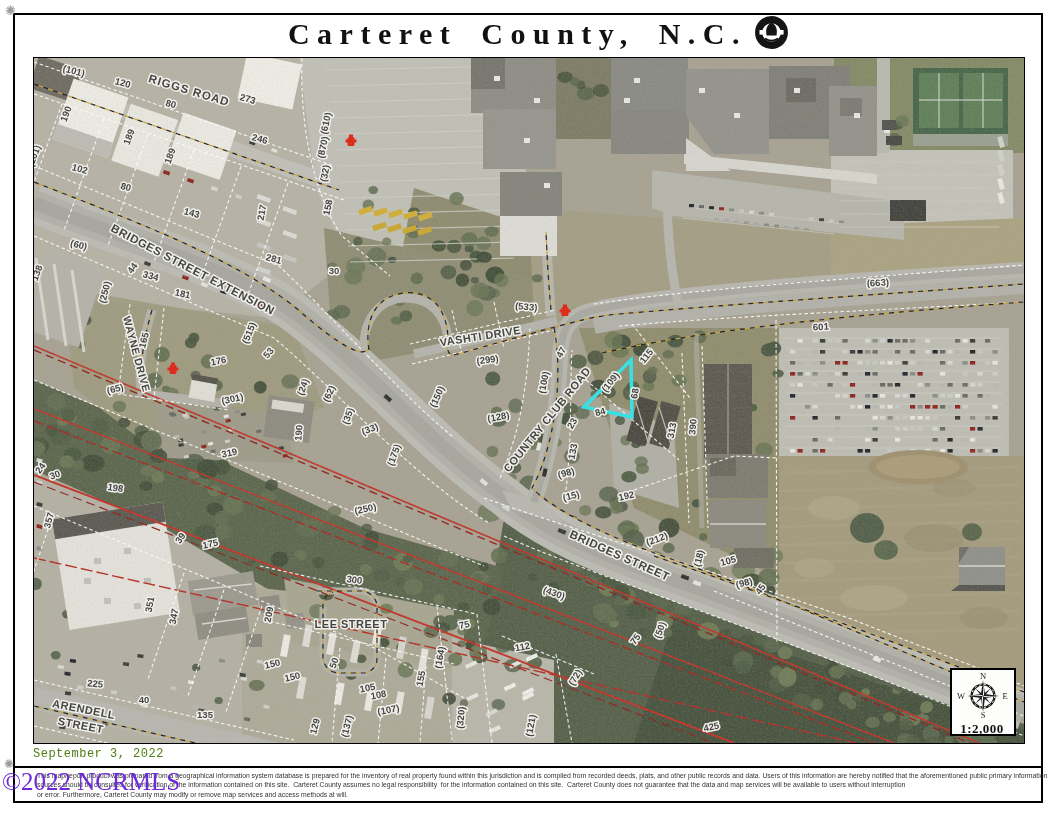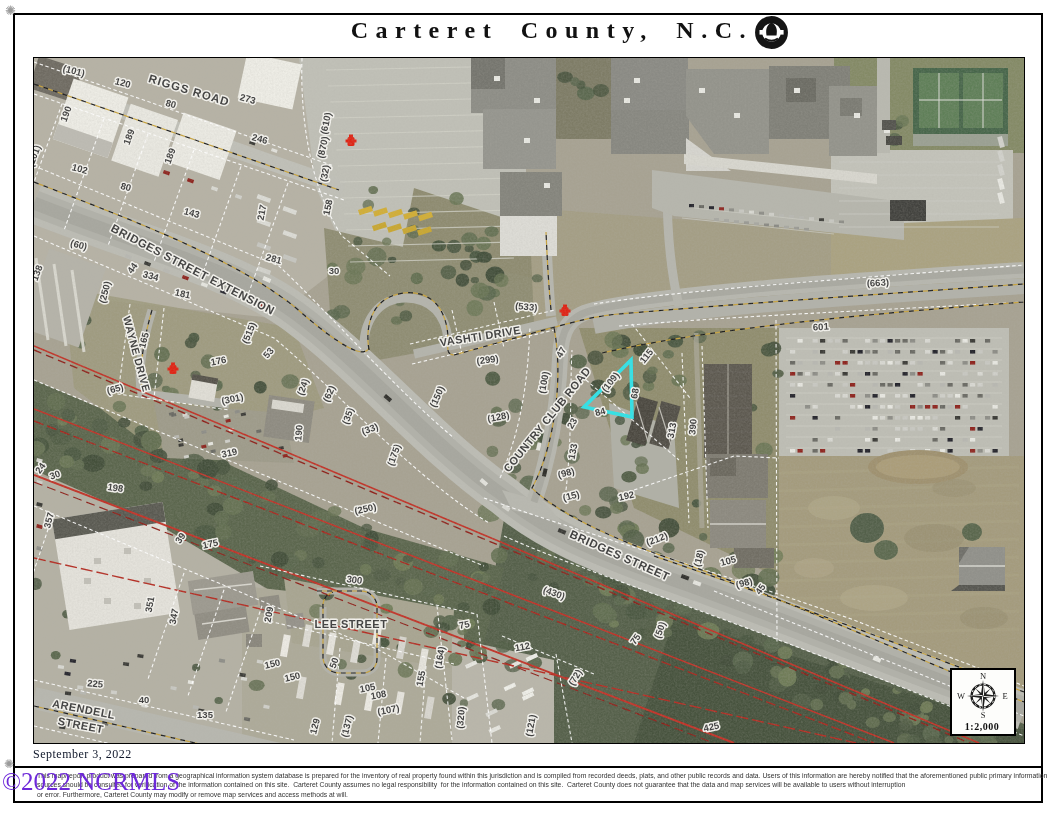--- a/index.html
+++ b/index.html
@@ -7,21 +7,21 @@
 </style>
 </head>
 <body>
 
 <div class="abs" style="left:13px;top:13px;width:1026px;height:786px;border:2px solid #000;"></div>
 
 <div class="abs" style="left:5px;top:3px;color:#9a9a9a;font-size:13px;">✺</div>
 
 <div class="abs" style="left:4px;top:757px;color:#9a9a9a;font-size:12px;">✺</div>
 
-<div class="abs" style="left:16px;top:17px;width:737px;text-align:right;font-family:'Liberation Serif',serif;font-weight:bold;font-size:24px;letter-spacing:7.5px;word-spacing:9px;color:#111;">Carteret County, N.C.</div>
+<div class="abs" style="left:10px;top:17px;width:737px;text-align:right;font-family:'Liberation Serif',serif;font-weight:bold;font-size:30px;letter-spacing:7.5px;word-spacing:9px;color:#111;">Carteret County, N.C.</div>
 
 <svg class="abs" style="left:755px;top:16px;" width="33" height="33" viewBox="0 0 33 33">
 <circle cx="16.5" cy="16.5" r="13.2" fill="none" stroke="#151515" stroke-width="6.5"></circle>
 <circle cx="16.5" cy="16.5" r="10" fill="none" stroke="#151515" stroke-width="1.3"></circle>
 <path d="M16.5,6.5 C11.5,9 10.5,13.5 11.5,19.5 L21.5,19.5 C22.5,13.5 21.5,9 16.5,6.5 Z" fill="#151515"></path>
 <path d="M10,22.5 q6.5,4.5 13,0" fill="none" stroke="#151515" stroke-width="2"></path>
 <rect x="4.5" y="14" width="3.4" height="4.6" fill="#fff"></rect>
 <rect x="25" y="14" width="3.6" height="4.6" fill="#fff"></rect>
 </svg>
 
@@ -1261,21 +1261,21 @@
 <text x="711" y="528" font-size="9.5" font-weight="bold" fill="#3d3d3d" stroke="#f5f4ef" stroke-width="3.0" paint-order="stroke" stroke-linejoin="round" text-anchor="middle" transform="rotate(-15 711 528)">(98)</text>
 <text x="729" y="533" font-size="9.5" font-weight="bold" fill="#3d3d3d" stroke="#f5f4ef" stroke-width="3.0" paint-order="stroke" stroke-linejoin="round" text-anchor="middle" transform="rotate(-55 729 533)">45</text>
 <text x="844" y="228" font-size="9.5" font-weight="bold" fill="#3d3d3d" stroke="#f5f4ef" stroke-width="3.0" paint-order="stroke" stroke-linejoin="round" text-anchor="middle" transform="rotate(-3 844 228)">(663)</text>
 <text x="787" y="272" font-size="9.5" font-weight="bold" fill="#3d3d3d" stroke="#f5f4ef" stroke-width="3.0" paint-order="stroke" stroke-linejoin="round" text-anchor="middle" transform="rotate(-3 787 272)">601</text>
 <text x="500" y="668" font-size="9.5" font-weight="bold" fill="#3d3d3d" stroke="#f5f4ef" stroke-width="3.0" paint-order="stroke" stroke-linejoin="round" text-anchor="middle" transform="rotate(-80 500 668)">(121)</text>
 <text x="678" y="672" font-size="9.5" font-weight="bold" fill="#3d3d3d" stroke="#f5f4ef" stroke-width="3.0" paint-order="stroke" stroke-linejoin="round" text-anchor="middle" transform="rotate(-12 678 672)">425</text>
 
 <rect x="0" y="0" width="990" height="685" filter="url(#grain)" opacity="0.2"></rect>
 </svg>
 
-<div class="abs" style="left:33px;top:747px;font-family:Liberation Serif, serif;font-size:12px;color:#0f172a;letter-spacing:0.5px;">September 3, 2022</div>
+<div class="abs" style="left:33px;top:747px;font-family:Liberation Mono, monospace;font-size:12px;color:#4d7c0f;letter-spacing:0.5px;">September 3, 2022</div>
 
 <div class="abs" style="left:13px;top:766px;width:1030px;height:0px;border-top:2px solid #000;"></div>
 
 <div class="abs" style="left:37px;top:771px;width:1003px;font-size:6.8px;line-height:9.4px;color:#333;white-space:nowrap;">This map/report product was prepared from a geographical information system database is prepared for the inventory of real property found within this jurisdiction and is compiled from recorded deeds, plats, and other public records and data. Users of this information are hereby notified that the aforementioned public primary information<br>sources should be consulted for verification of the information contained on this site.&nbsp; Carteret County assumes no legal responsibility&nbsp; for the information contained on this site.&nbsp; Carteret County does not guarantee that the data and map services will be available to users without interruption<br>or error. Furthermore, Carteret County may modify or remove map services and access methods at will.</div>
 
 <div class="abs" style="left:2px;top:768px;font-family:'Liberation Serif',serif;font-size:25px;color:#6d28d9;letter-spacing:0px;">©2022 NCRMLS</div>
 
 <div class="abs" style="left:950px;top:668px;width:62px;height:64px;background:#fdfdfb;border:2px solid #000;"></div>
 <svg class="abs" style="left:952px;top:670px;" width="62" height="64" viewBox="0 0 62 64">
 
@@ -1284,13 +1284,13 @@
 <circle r="11.5" fill="none" stroke="#f8f8f5" stroke-width="1" stroke-dasharray="2 3"></circle>
 <path d="M0,-16 L2,-2 L16,0 L2,2 L0,16 L-2,2 L-16,0 L-2,-2 Z" fill="#1d1d1d"></path>
 <path d="M7.5,-7.5 L2.2,-0.8 L0.8,-2.2 Z M7.5,7.5 L0.8,2.2 L2.2,0.8 Z M-7.5,7.5 L-2.2,0.8 L-0.8,2.2 Z M-7.5,-7.5 L-0.8,-2.2 L-2.2,-0.8 Z" fill="#1d1d1d"></path>
 <path d="M0,-16 L1.1,-1.1 L0,0 Z M16,0 L1.1,1.1 L0,0 Z M0,16 L-1.1,1.1 L0,0 Z M-16,0 L-1.1,-1.1 L0,0 Z" fill="#fafaf7"></path>
 </g>
 <text x="31" y="9" font-family="Liberation Serif,serif" font-size="8.5" fill="#222" text-anchor="middle">N</text>
 <text x="9" y="29" font-family="Liberation Serif,serif" font-size="8.5" fill="#222" text-anchor="middle">W</text>
 <text x="53" y="29" font-family="Liberation Serif,serif" font-size="8.5" fill="#222" text-anchor="middle">E</text>
 <text x="31" y="48" font-family="Liberation Serif,serif" font-size="8.5" fill="#222" text-anchor="middle">S</text>
 </svg>
-<div class="abs" style="left:950px;top:721px;width:64px;text-align:center;font-family:'Liberation Serif',serif;font-weight:bold;font-size:10px;letter-spacing:0.5px;color:#111;">1:2,000</div>
+<div class="abs" style="left:950px;top:721px;width:64px;text-align:center;font-family:'Liberation Serif',serif;font-weight:bold;font-size:13px;letter-spacing:0.5px;color:#111;">1:2,000</div>
 
 </body></html>

